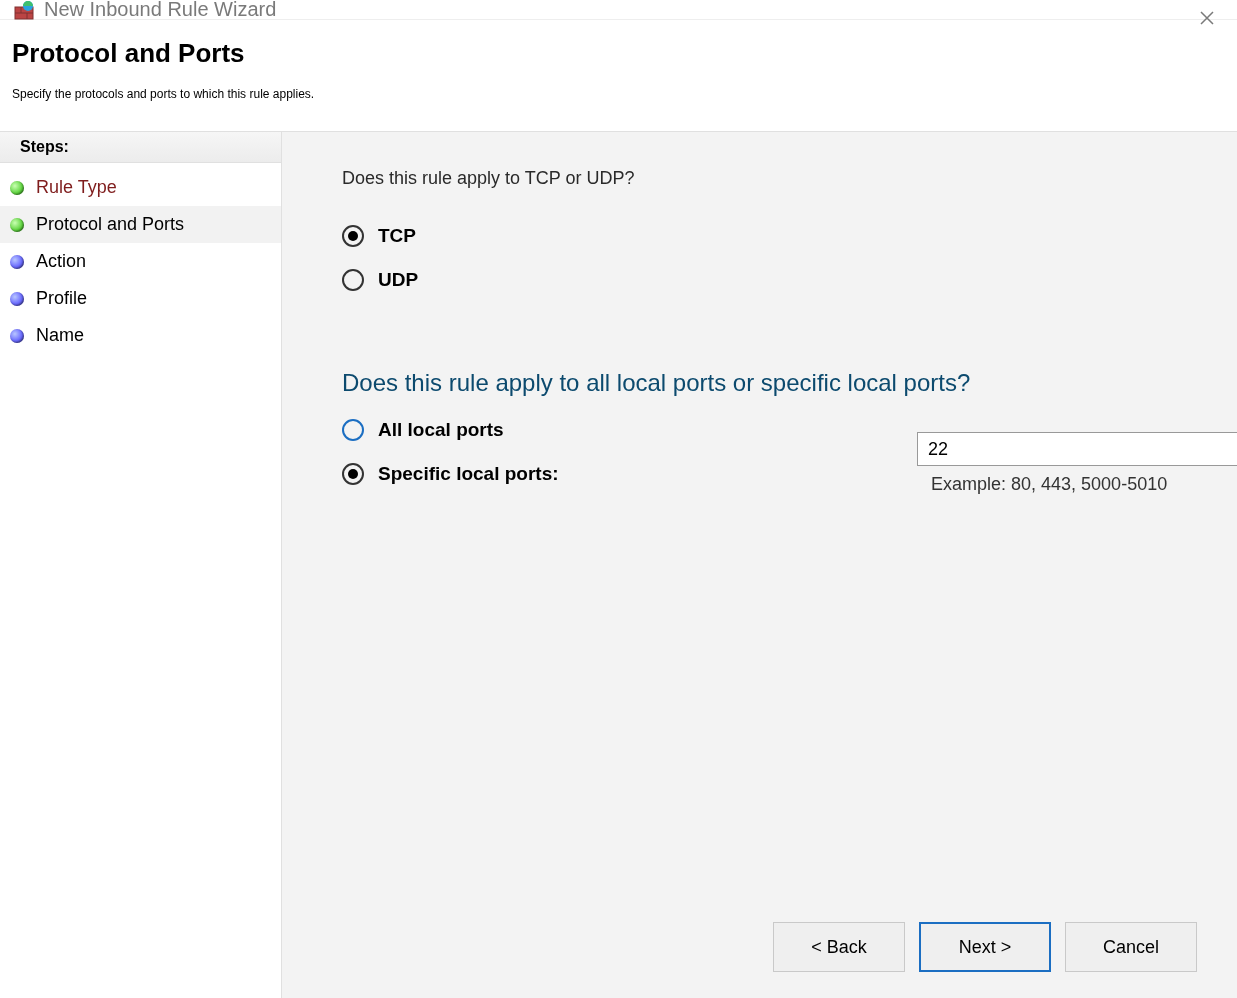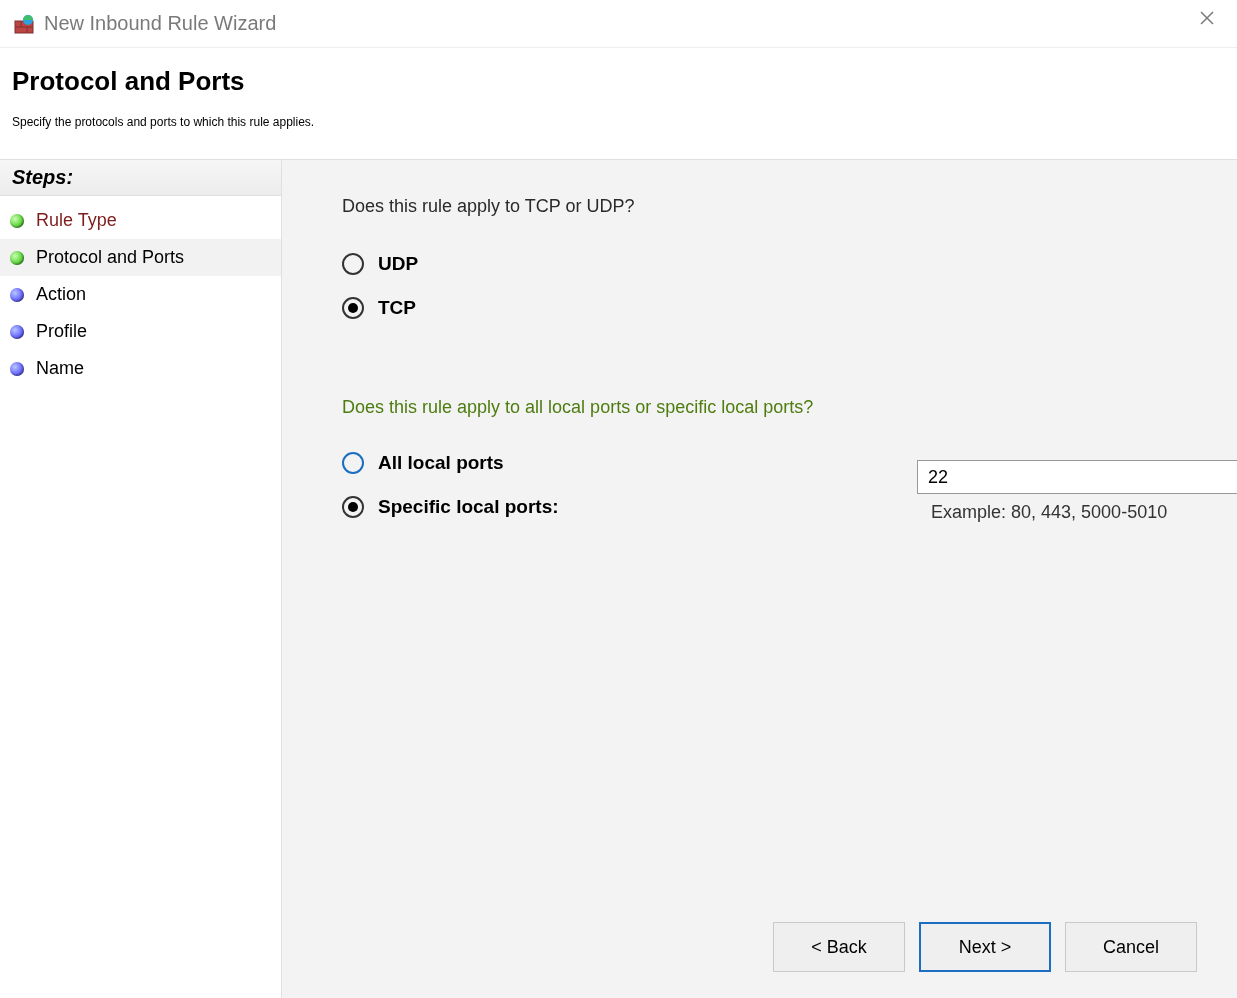--- a/index.html
+++ b/index.html
@@ -11,21 +11,21 @@
     width:1237px;
     height:998px;
     overflow:hidden;
     display:flex;
     flex-direction:column;
     color:#000;
   }
 
   
   .titlebar {
-    height:48px;
+    height:20px;
     display:flex;
     align-items:center;
     padding:0 10px;
     border-bottom:1px solid #eeeeee;
     position:relative;
   }
   .titlebar .app-icon {
     width:20px;height:20px;margin-right:10px;margin-left:4px;
     display:flex;align-items:center;justify-content:center;
   }
@@ -72,23 +72,22 @@
     width:282px;
     border-right:1px solid #e0e0e0;
     background:#ffffff;
     display:flex;
     flex-direction:column;
   }
   .sidebar-header {
     background:linear-gradient(#f6f6f6,#ececec);
     border-bottom:1px solid #e0e0e0;
     font-weight:700;
-    font-size:20px;
-    padding:6px 12px;
-    font-style:italic;
+    font-size:16px;
+    padding:6px 20px;
   }
   .steps-list { padding-top:6px; }
   .step-item {
     display:flex; align-items:center;
     padding:8px 10px;
     font-size:18px;
     cursor:pointer;
   }
   .step-item.completed { color:#7f1d1d; }
   .step-item.current { background:#f2f2f2; }
@@ -111,24 +110,24 @@
     display:flex;
     flex-direction:column;
   }
 
   .question {
     font-size:18px;
     color:#2a2a2a;
     margin-bottom:28px;
   }
   .question2 {
-    font-size:18px;
-    color:#4d7c0f;
+    font-size:24px;
+    color:#0c4a6e;
     margin-top:64px;
-    margin-bottom:26px;
+    margin-bottom:14px;
   }
 
   .radio-row {
     display:flex; align-items:center;
     margin:8px 0 14px 0;
     font-size:19px;
     font-weight:700;
   }
   .radio-row .radio {
     width:22px;height:22px;border-radius:50%;
@@ -241,26 +240,26 @@
         <span>Name</span>
       </div>
     </div>
   </div>
 
   <div class="main">
 
     <div class="question">Does this rule apply to TCP or UDP?</div>
 
     <div class="radio-row">
+      <span class="radio selected"></span>
+      <span>TCP</span>
+    </div>
+    <div class="radio-row">
       <span class="radio"></span>
       <span>UDP</span>
-    </div>
-    <div class="radio-row">
-      <span class="radio selected"></span>
-      <span>TCP</span>
     </div>
 
     <div class="question2">Does this rule apply to all local ports or specific local ports?</div>
 
     <div class="radio-row">
       <span class="radio blue"></span>
       <span>All local ports</span>
     </div>
     <div class="radio-row">
       <span class="radio selected"></span>

